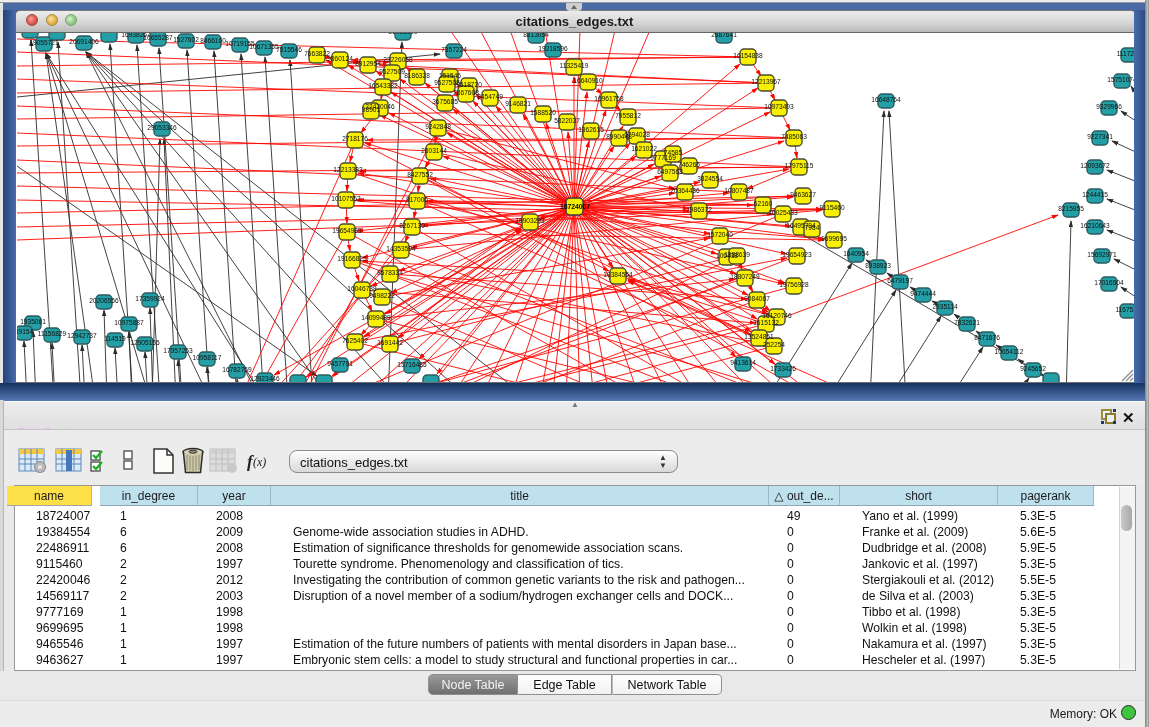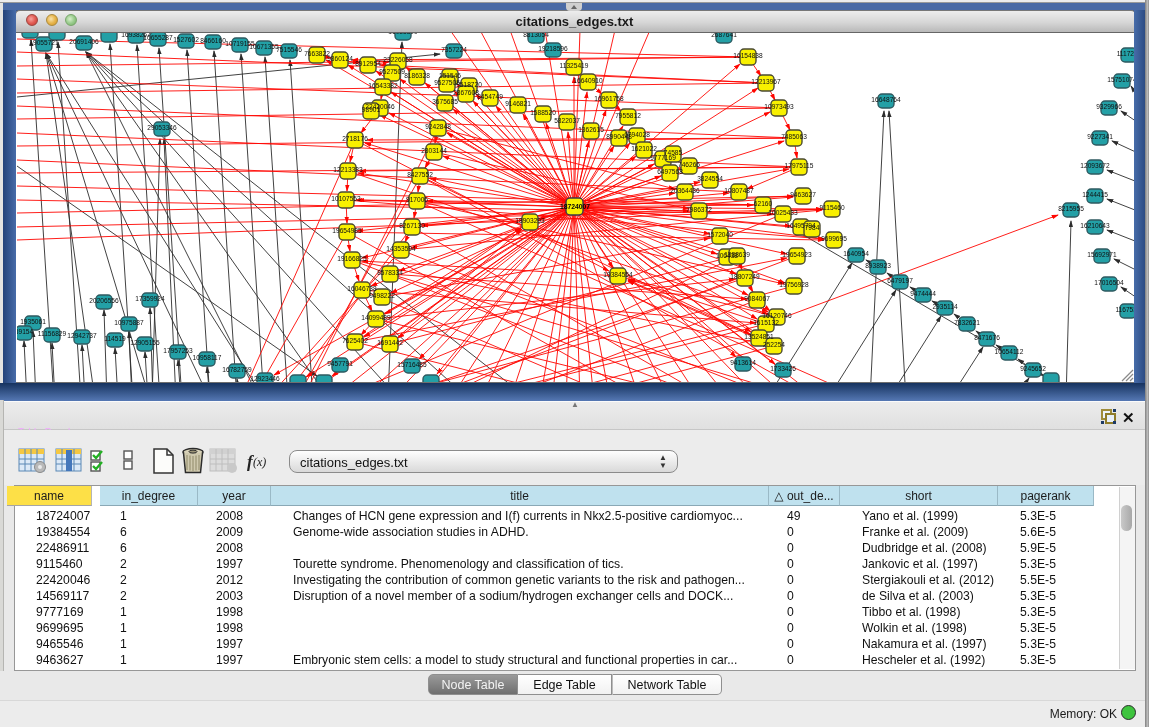--- a/index.html
+++ b/index.html
@@ -707,38 +707,38 @@
 <div class="hcell" style="left:100px;width:98px">in_degree</div>
 <div class="hcell" style="left:198px;width:73px">year</div>
 <div class="hcell" style="left:271px;width:498px">title</div>
 <div class="hcell" style="left:769px;width:71px">△ out_de...</div>
 <div class="hcell" style="left:840px;width:158px">short</div>
 <div class="hcell" style="left:998px;width:96px">pagerank</div>
 <div class="trow" style="top:508px">
     <span style="left:22px">18724007</span>
     <span style="left:106px">1</span>
     <span style="left:202px">2008</span>
-    <span style="left:279px">Changes of HCN gene expression and I(f) currents in Nkx2.5-positive cardiomyoc...</span>
     <span style="left:773px">49</span>
     <span style="left:848px">Yano et al. (1999)</span>
     <span style="left:1006px">5.3E-5</span>
   </div>
 <div class="trow" style="top:524px">
     <span style="left:22px">19384554</span>
     <span style="left:106px">6</span>
     <span style="left:202px">2009</span>
     <span style="left:279px">Genome-wide association studies in ADHD.</span>
     <span style="left:773px">0</span>
     <span style="left:848px">Franke et al. (2009)</span>
     <span style="left:1006px">5.6E-5</span>
   </div>
 <div class="trow" style="top:540px">
     <span style="left:22px">22486911</span>
     <span style="left:106px">6</span>
     <span style="left:202px">2008</span>
+    <span style="left:279px">Estimation of significance thresholds for genomewide association scans.</span>
     <span style="left:773px">0</span>
     <span style="left:848px">Dudbridge et al. (2008)</span>
     <span style="left:1006px">5.9E-5</span>
   </div>
 <div class="trow" style="top:556px">
     <span style="left:22px">9115460</span>
     <span style="left:106px">2</span>
     <span style="left:202px">1997</span>
     <span style="left:279px">Tourette syndrome. Phenomenology and classification of tics.</span>
     <span style="left:773px">0</span>
@@ -776,31 +776,32 @@
     <span style="left:106px">1</span>
     <span style="left:202px">1998</span>
     <span style="left:773px">0</span>
     <span style="left:848px">Wolkin et al. (1998)</span>
     <span style="left:1006px">5.3E-5</span>
   </div>
 <div class="trow" style="top:636px">
     <span style="left:22px">9465546</span>
     <span style="left:106px">1</span>
     <span style="left:202px">1997</span>
+    <span style="left:279px">Estimation of the future numbers of patients with mental disorders in Japan base...</span>
     <span style="left:773px">0</span>
     <span style="left:848px">Nakamura et al. (1997)</span>
     <span style="left:1006px">5.3E-5</span>
   </div>
 <div class="trow" style="top:652px">
     <span style="left:22px">9463627</span>
     <span style="left:106px">1</span>
     <span style="left:202px">1997</span>
     <span style="left:279px">Embryonic stem cells: a model to study structural and functional properties in car...</span>
     <span style="left:773px">0</span>
-    <span style="left:848px">Hescheler et al. (1992)</span>
+    <span style="left:848px">Hescheler et al. (1997)</span>
     <span style="left:1006px">5.3E-5</span>
   </div>
 <div class="abs" id="vscroll"></div>
 <div class="abs" id="vthumb"></div>
 <div class="abs" id="tabbar"></div>
 <div class="tab" id="tab1">Node Table</div>
 <div class="tab" id="tab2">Edge Table</div>
 <div class="tab" id="tab3">Network Table</div>
 <div class="abs" id="status"></div>
 <div class="abs" id="mem">Memory: OK</div>

